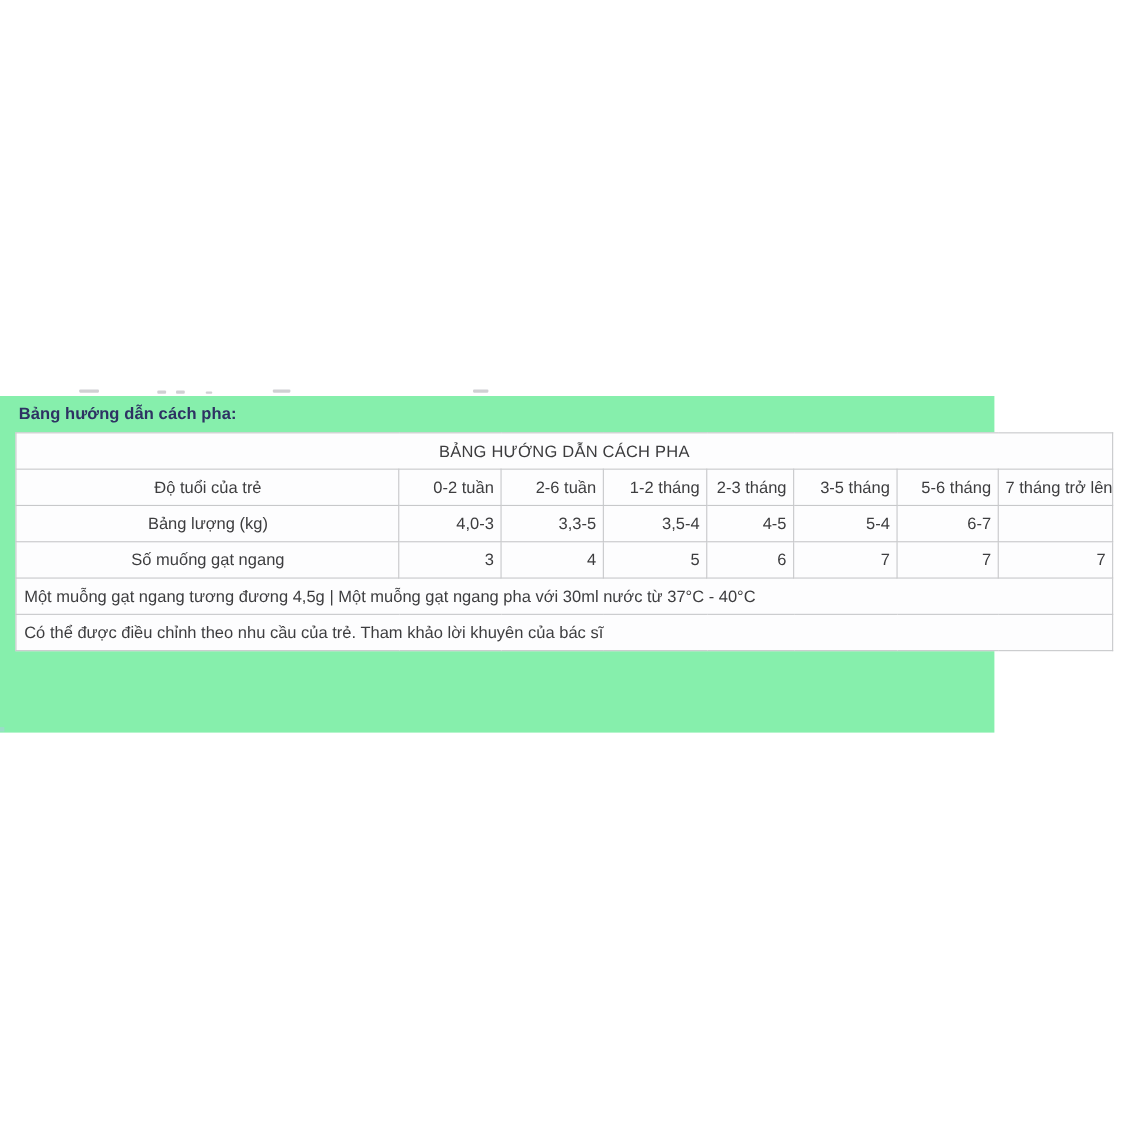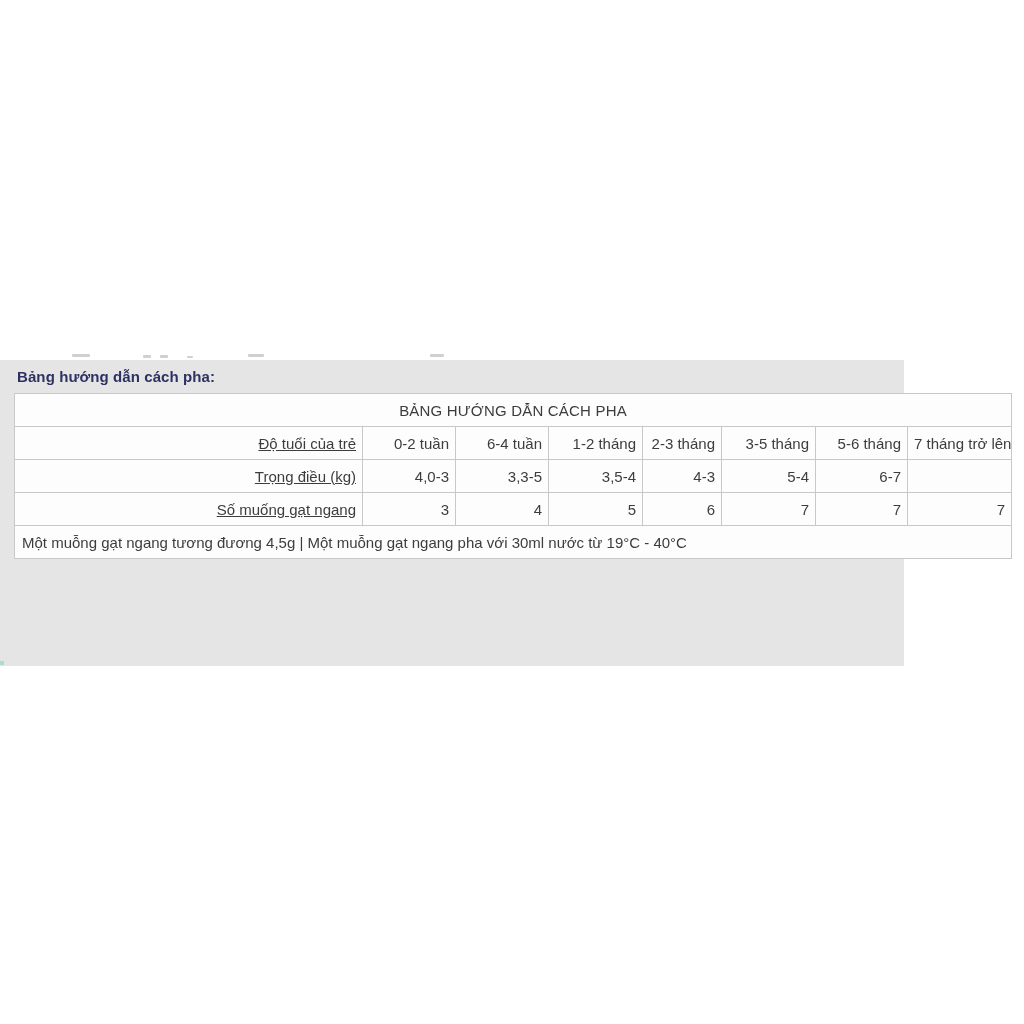--- a/index.html
+++ b/index.html
@@ -22,21 +22,21 @@
     opacity: 0.55;
     border-radius: 1px;
   }
   
   .content-panel {
     position: absolute;
     left: 0;
     top: 360px;
     width: 904px;
     height: 306px;
-    background: #e5e5e5;
+    background: #86efac;
   }
   .intro-label {
     position: absolute;
     left: 17px;
     top: 8px;
     font-size: 15px;
     font-weight: 700;
     color: #2e3263;
     letter-spacing: 0.1px;
   }
@@ -59,23 +59,22 @@
     overflow: hidden;
     white-space: nowrap;
   }
   table.guide td.caption-cell {
     text-align: center;
     font-size: 15px;
     color: #3c3c3e;
     letter-spacing: 0.2px;
   }
   table.guide td.row-label {
-    text-align: right;
+    text-align: center;
     padding-left: 7px;
-    text-decoration: underline;
   }
   table.guide td.note-cell {
     text-align: left;
     padding-left: 7px;
   }
   .artifact-teal {
     position: absolute;
     left: 0;
     top: 661px;
     width: 4px;
@@ -115,56 +114,59 @@
       </colgroup>
 
       <tbody>
           <tr>
         <td class="caption-cell" colspan="8">BẢNG HƯỚNG DẪN CÁCH PHA</td>
       </tr>
 
       <tr>
         <td class="row-label">Độ tuổi của trẻ</td>
         <td>0-2 tuần</td>
-        <td>6-4 tuần</td>
+        <td>2-6 tuần</td>
         <td>1-2 tháng</td>
         <td>2-3 tháng</td>
         <td>3-5 tháng</td>
         <td>5-6 tháng</td>
         <td>7 tháng trở lên</td>
       </tr>
 
       <tr>
-        <td class="row-label">Trọng điều (kg)</td>
+        <td class="row-label">Bảng lượng (kg)</td>
         <td>4,0-3</td>
         <td>3,3-5</td>
         <td>3,5-4</td>
-        <td>4-3</td>
+        <td>4-5</td>
         <td>5-4</td>
         <td>6-7</td>
         <td></td>
       </tr>
 
 
       <tr>
         <td class="row-label">Số muống gạt ngang</td>
         <td>3</td>
         <td>4</td>
         <td>5</td>
         <td>6</td>
         <td>7</td>
         <td>7</td>
         <td>7</td>
       </tr>
 
 
       <tr>
-        <td class="note-cell" colspan="8">Một muỗng gạt ngang tương đương 4,5g | Một muỗng gạt ngang pha với 30ml nước từ 19°C - 40°C</td>
+        <td class="note-cell" colspan="8">Một muỗng gạt ngang tương đương 4,5g | Một muỗng gạt ngang pha với 30ml nước từ 37°C - 40°C</td>
       </tr>
 
+      <tr>
+        <td class="note-cell" colspan="8">Có thể được điều chỉnh theo nhu cầu của trẻ. Tham khảo lời khuyên của bác sĩ</td>
+      </tr>
     </tbody>
       </table>
 
   </div>
 
   <div class="artifact-teal"></div>
 
 </div>
 
 </body></html>

